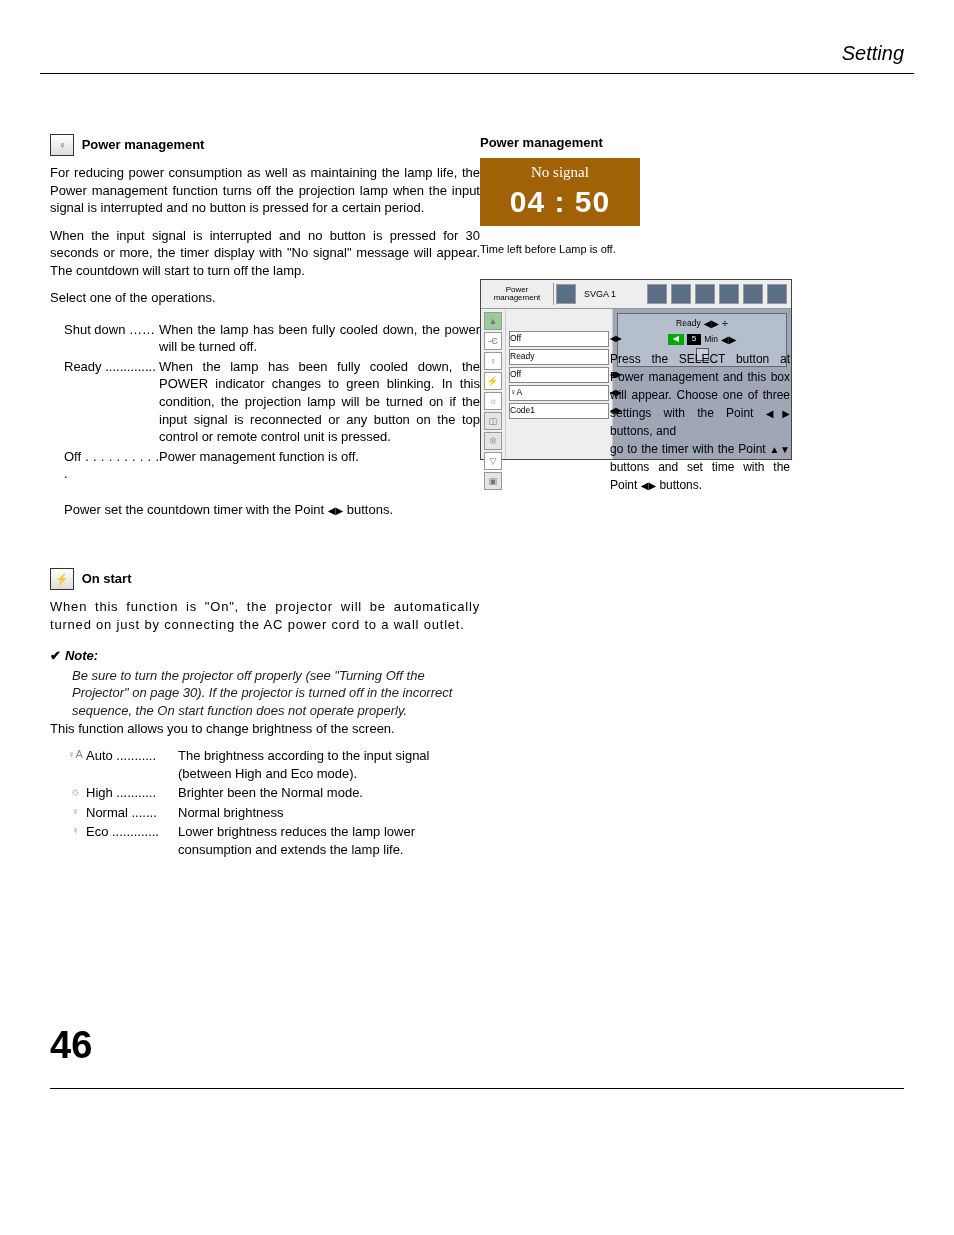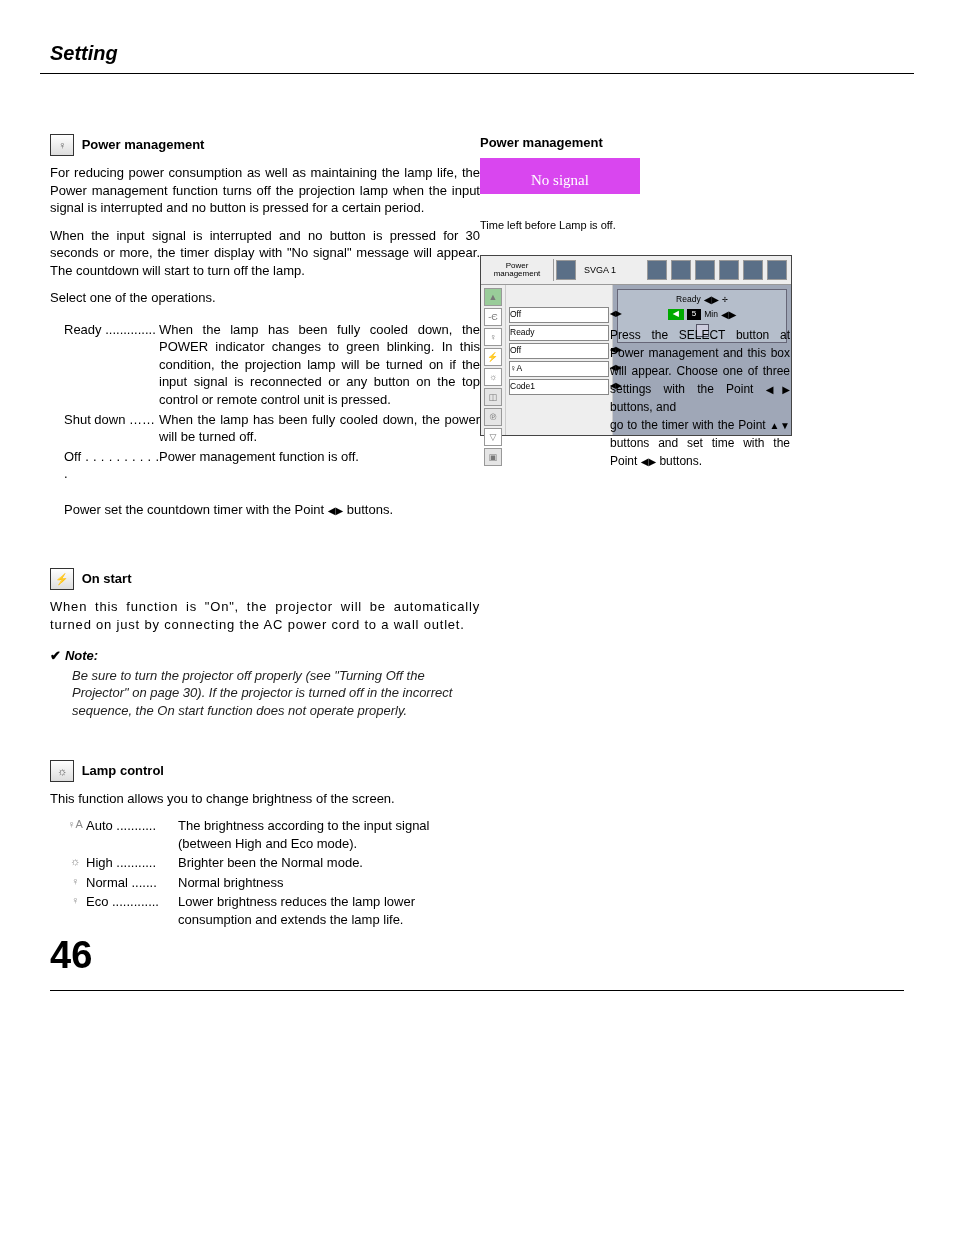--- a/index.html
+++ b/index.html
@@ -7,23 +7,24 @@
     font-size: 13px;
     color: #000;
     margin: 0;
     padding: 40px 50px;
     width: 954px;
     box-sizing: border-box;
     line-height: 1.35;
   }
   .page-title {
     font-style: italic;
-    font-weight: bold;
+    font-weight: normal;
     font-size: 20px;
     margin-bottom: 6px;
+    text-align: right;
   }
   .hr-top { border: none; border-bottom: 1px solid #000; margin: 0 -10px 60px; }
   .cols { display: flex; }
   .col-left { flex: 0 0 430px; }
   .col-right { flex: 1; }
   .icon-box {
     display: inline-block;
     vertical-align: top;
     width: 22px; height: 20px;
     border: 1px solid #333;
@@ -42,24 +43,24 @@
   .opt-desc { flex: 1; }
   .note-head { font-style: italic; font-weight: bold; margin-top: 14px;}
   .note-head::before { content: "✔"; margin-right: 4px; font-style: normal;}
   .note-body { font-style: italic; margin: 2px 0 0 22px; color:#222;}
   .bright-row { display: flex; margin: 0 0 2px 14px;}
   .bright-icon { flex: 0 0 22px; font-size: 11px; text-align: center; color:#888;}
   .bright-label { flex: 0 0 92px; }
   .bright-desc { flex: 1; }
   .r-title { font-weight: bold; margin-bottom: 6px;}
   .no-signal-box {
-    width: 160px; background:#d946ef; color:#fff;
-    padding: 12px 0 4px;
+    width: 160px; background:#a16207; color:#fff;
+    padding: 4px 0 4px;
     text-align: center;
-    margin-bottom: 24px;
+    margin-bottom: 16px;
   }
   .no-signal-label { font-family: 'Times New Roman', serif; font-size: 15px; }
   .no-signal-time { font-family: Arial; font-size: 30px; font-weight: bold; letter-spacing: 1px;}
   .caption { font-size: 11px; margin-bottom: 22px;}
   .osd {
     border: 1px solid #444;
     width: 310px;
     font-size: 9px;
     background:#f5f5f5;
   }
@@ -89,22 +90,23 @@
   .osd-list-item .arrows { position:absolute; right:-14px; font-size:8px; color:#000;}
   .osd-sub { flex:1; padding:4px; background:#9fa7b7;}
   .osd-sub-inner { background:#b5becb; border:1px solid #667; padding:3px;}
   .osd-sub-row { display:flex; align-items:center; gap:3px; margin-bottom:2px; font-size:8.5px; justify-content:center;}
   .osd-sub-chip { background:#000; color:#fff; padding:0 5px; font-size:8px;}
   .osd-sub-chip.green { background:#0a0;}
   .r-instructions { text-align: justify; font-size: 12px; width: 180px; margin-left: 130px; margin-top: -110px; line-height:1.5;}
   .tri { font-size: 10px; }
   .pointers { white-space: nowrap; font-size:10px;}
   .footer {
+    margin-top: 160px;
     border-bottom:1px solid #000;
-    padding-bottom:8px;
+    padding-bottom:16px;
   }
   .page-number {
     font-size: 38px; font-weight: bold;
   }
 </style>
 </head>
 <body>
 
 <div class="page-title">Setting</div>
 <hr class="hr-top">
@@ -114,48 +116,44 @@
 
     <div class="section-head">
       <span class="icon-box">♀</span>
       <span class="section-title">Power management</span>
     </div>
     <div class="body-text">For reducing power consumption as well as maintaining the lamp life, the Power management function turns off the projection lamp when the input signal is interrupted and no button is pressed for a certain period.</div>
     <div class="body-text">When the input signal is interrupted and no button is pressed for 30 seconds or more, the timer display with "No signal" message will appear.  The countdown will start to turn off the lamp.</div>
     <div class="body-text" style="margin-bottom:14px;">Select one of the operations.</div>
 
     <div class="opt-row">
+      <div class="opt-label">Shut down ……</div>
+      <div class="opt-desc">When the lamp has been fully cooled down, the power will be turned off.</div>
+    </div>
+    <div class="opt-row">
       <div class="opt-label">Ready ..............</div>
       <div class="opt-desc">When the lamp has been fully cooled down, the POWER indicator changes to green blinking. In this condition, the projection lamp will be turned on if the input signal is reconnected or any button on the top control or remote control unit is pressed.</div>
-    </div>
-    <div class="opt-row">
-      <div class="opt-label">Shut down ……</div>
-      <div class="opt-desc">When the lamp has been fully cooled down, the power will be turned off.</div>
     </div>
     <div class="opt-row">
       <div class="opt-label">Off . . . . . . . . . . .</div>
       <div class="opt-desc">Power management function is off.</div>
     </div>
 
     <div style="margin:18px 0 0 14px;">
       <span>Power set the countdown timer with the Point </span><span class="tri">◀▶</span><span> buttons.</span>
     </div>
 
     <div class="section-head" style="margin-top:50px;">
       <span class="icon-box">⚡</span>
       <span class="section-title">On start</span>
     </div>
     <div class="body-text" style="letter-spacing:0.8px;">When this function is "On", the projector will be automatically turned on just by connecting the AC power cord to a wall outlet.</div>
     <div class="note-head">Note:</div>
     <div class="note-body">Be sure to turn the projector off properly (see "Turning Off the Projector" on page 30).  If the projector is turned off in the incorrect sequence, the On start function does not operate properly.</div>
 
-    <div class="section-head" style="margin-top:40px;">
-      <span class="icon-box">☼</span>
-      <span class="section-title">Lamp control</span>
-    </div>
     <div class="body-text">This function allows you to change brightness of the screen.</div>
     <div class="bright-row">
       <div class="bright-icon">♀A</div>
       <div class="bright-label">Auto ...........</div>
       <div class="bright-desc">The brightness according to the input signal (between High and Eco mode).</div>
     </div>
     <div class="bright-row">
       <div class="bright-icon">☼</div>
       <div class="bright-label">High ...........</div>
       <div class="bright-desc">Brighter been the Normal mode.</div>
@@ -169,20 +167,21 @@
       <div class="bright-icon">♀</div>
       <div class="bright-label">Eco .............</div>
       <div class="bright-desc">Lower brightness reduces the lamp lower consumption and extends the lamp life.</div>
     </div>
   </div>
 
   <div class="col-right">
     <div class="r-title">Power management</div>
     <div class="no-signal-box">
       <div class="no-signal-label">No signal</div>
+      <div class="no-signal-time">04 : 50</div>
     </div>
     <div class="caption">Time left before Lamp is off.</div>
 
     <div class="osd">
       <div class="osd-top">
         <div class="osd-top-label">Power management</div>
         <div class="osd-top-icon"></div>
         <div class="osd-top-svga">SVGA 1</div>
         <div style="display:flex; margin-left:auto; padding:2px;">
           <div class="osd-top-icon"></div>

